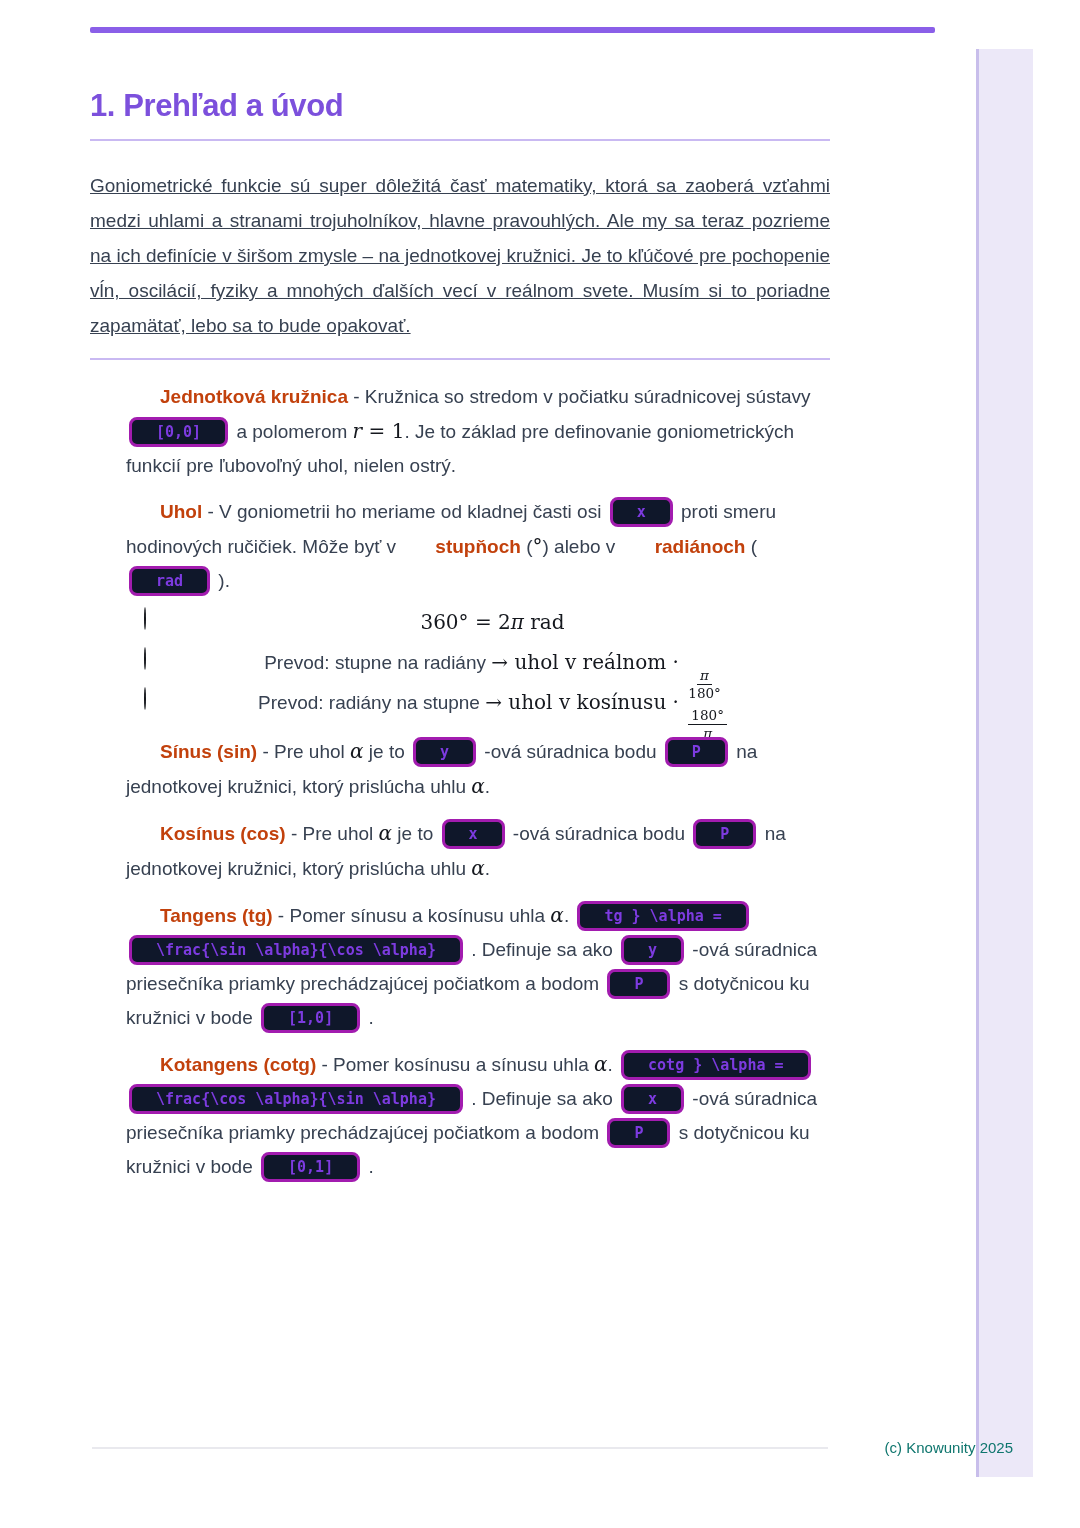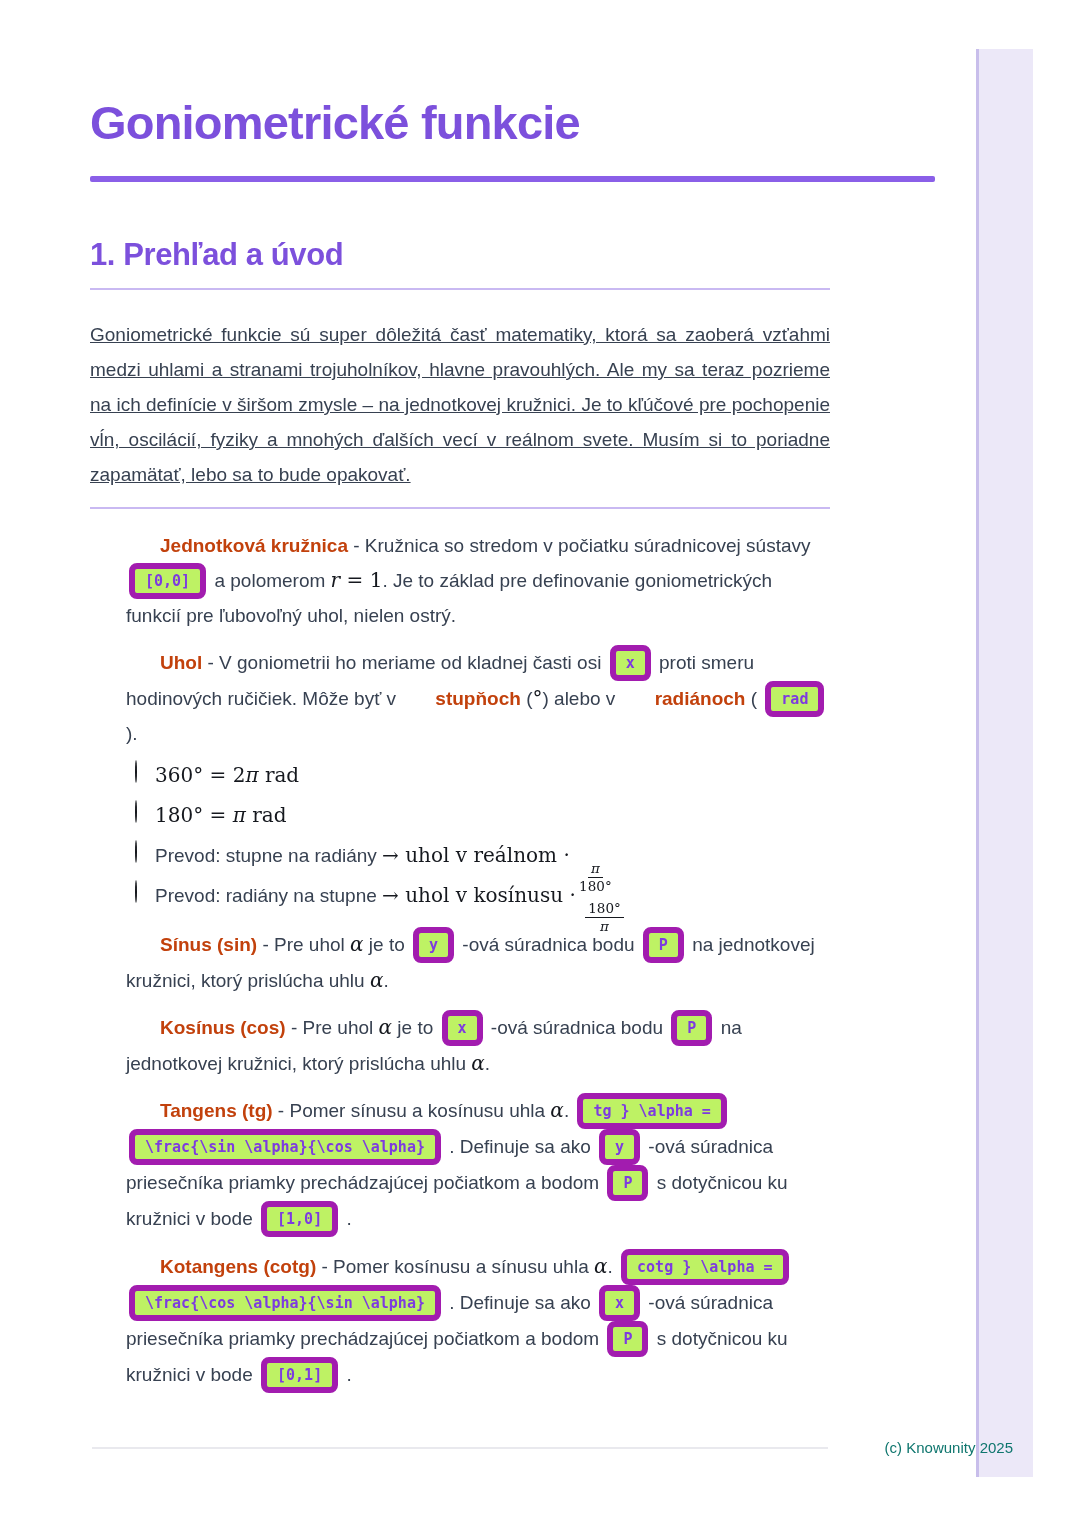--- a/index.html
+++ b/index.html
@@ -38,30 +38,30 @@
   .bullet-marker { flex:0 0 36px; }
   .bullet-marker .dot {
     width:7px; height:7px; border-radius:50%; background:#16181d; margin:14px 0 0 14px;
   }
   .bullet-body { flex:1; font-size:19px; line-height:34px; color:#374151; }
 
   .seg-bold { font-weight:700; color:#c2410c;margin-left:34px; }
   .seg-italic { }
 
   .chip {
-    display:inline-block; background:#bef264; border:6px solid #a21caf;
-    border-radius:8px; padding:0 10px; margin:0 3px;
+    display:inline-block; background:#0f172a; border:3px solid #a21caf;
+    border-radius:8px; padding:0 24px; margin:0 3px;
     font-family:"DejaVu Sans Mono", monospace; font-size:15px; font-weight:700;
     color:#7D3BE0; line-height:24px; vertical-align:1px; white-space:nowrap;
   }
 
   .math { font-family:"DejaVu Serif", serif; font-size:20px; color:#15181E; }
   .math-it { font-family:"DejaVu Serif", serif; font-style:italic; font-size:20px; color:#15181E; }
 
-  .sub-list { margin-top:4px; }
+  .sub-list { margin-top:4px;text-align:center; }
   .sub-bullet { display:flex; height:40px; }
   .sub-marker { flex:0 0 29px; }
   .sub-marker .circle {
     width:8px; height:8px; border-radius:50%; border:1.5px solid #16181d;
     margin:14px 0 0 9px;
   }
   .sub-body { flex:1; font-size:19px; line-height:40px; color:#374151; white-space:nowrap; }
 
   .frac {
     display:inline-flex; flex-direction:column; align-items:center;
@@ -80,21 +80,20 @@
     position:absolute; top:1438px; right:67px; font-size:15px; line-height:20px;
     color:#0f766e; z-index:2;
   }
 </style>
 </head>
 <body>
 
 <div class="accent-bar"></div>
 
 <div class="content">
-  <h1>Goniometrické funkcie</h1>
   <div class="h1-rule"></div>
 
   <section>
     <h2>1. Prehľad a úvod</h2>
     <div class="h2-rule"></div>
     <p class="intro">Goniometrické funkcie sú super dôležitá časť matematiky, ktorá sa zaoberá vzťahmi medzi uhlami a stranami trojuholníkov, hlavne pravouhlých. Ale my sa teraz pozrieme na ich definície v širšom zmysle – na jednotkovej kružnici. Je to kľúčové pre pochopenie vĺn, oscilácií, fyziky a mnohých ďalších vecí v reálnom svete. Musím si to poriadne zapamätať, lebo sa to bude opakovať.</p>
   </section>
 
   <section>
     <div class="h2-rule"></div>
@@ -102,24 +101,20 @@
         <div class="bullet">
           <span class="bullet-marker"><span class="dot"></span></span>
           <div class="bullet-body"><span class="seg-bold">Jednotková kružnica</span><span class="seg-text"> - Kružnica so stredom v počiatku súradnicovej sústavy </span><span class="chip">[0,0]</span><span class="seg-text"> a polomerom </span><span class="math-it">r</span><span class="math"> = 1</span><span class="seg-text">. Je to základ pre definovanie goniometrických funkcií pre </span><span class="seg-italic">ľubovoľný</span><span class="seg-text"> uhol, nielen ostrý.</span></div>
         </div>
         <div class="bullet">
           <span class="bullet-marker"><span class="dot"></span></span>
           <div class="bullet-body"><span class="seg-bold">Uhol</span><span class="seg-text"> - V goniometrii ho meriame od kladnej časti osi </span><span class="chip">x</span><span class="seg-text"> proti smeru hodinových ručičiek. Môže byť v </span><span class="seg-bold">stupňoch</span><span class="seg-text"> (</span><span class="math">°</span><span class="seg-text">) alebo v </span><span class="seg-bold">radiánoch</span><span class="seg-text"> ( </span><span class="chip">rad</span><span class="seg-text"> ).</span><div class="sub-list">
               <div class="sub-bullet">
                 <span class="sub-marker"><span class="circle"></span></span>
                 <div class="sub-body"><span class="math">360° = 2</span><span class="math-it">π</span><span class="math"> rad</span></div>
-              </div>
-              <div class="sub-bullet">
-                <span class="sub-marker"><span class="circle"></span></span>
-                <div class="sub-body"><span class="math">180° = </span><span class="math-it">π</span><span class="math"> rad</span></div>
               </div>
               <div class="sub-bullet">
                 <span class="sub-marker"><span class="circle"></span></span>
                 <div class="sub-body"><span class="seg-text">Prevod: stupne na radiány </span><span class="math">→ uhol v reálnom · </span><span class="frac">
                     <span class="num"><span class="it">π</span></span>
                     <span class="den"><span>1</span><span>8</span><span>0</span><span>°</span></span>
                   </span></div>
               </div>
               <div class="sub-bullet">
                 <span class="sub-marker"><span class="circle"></span></span>

